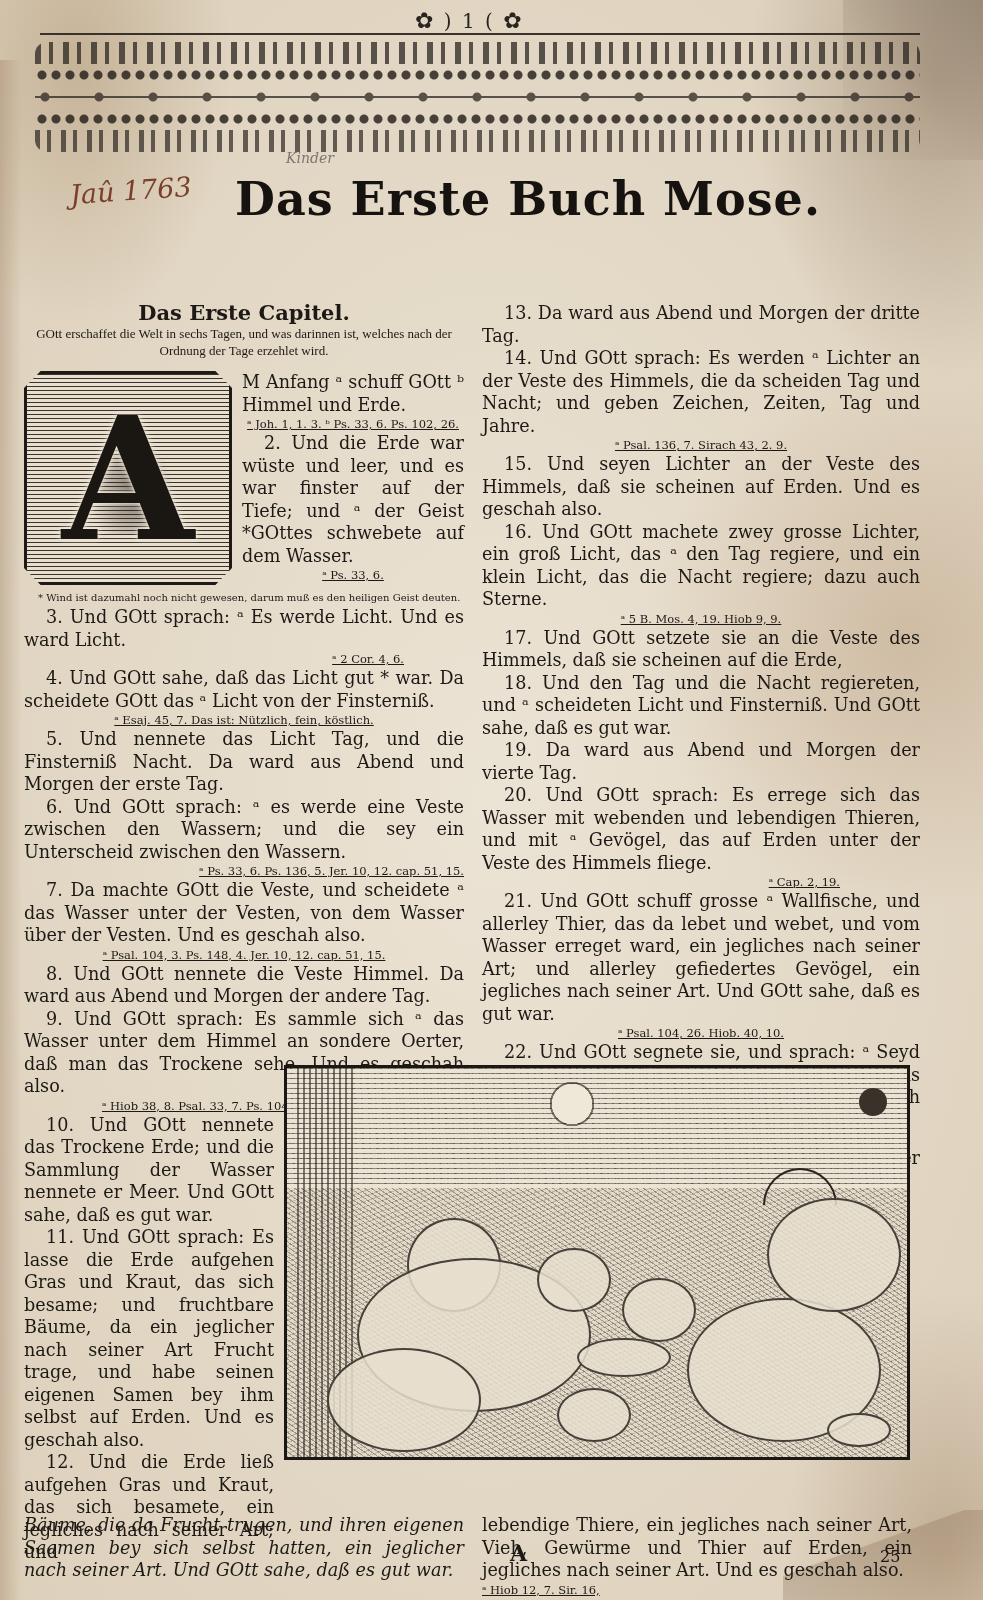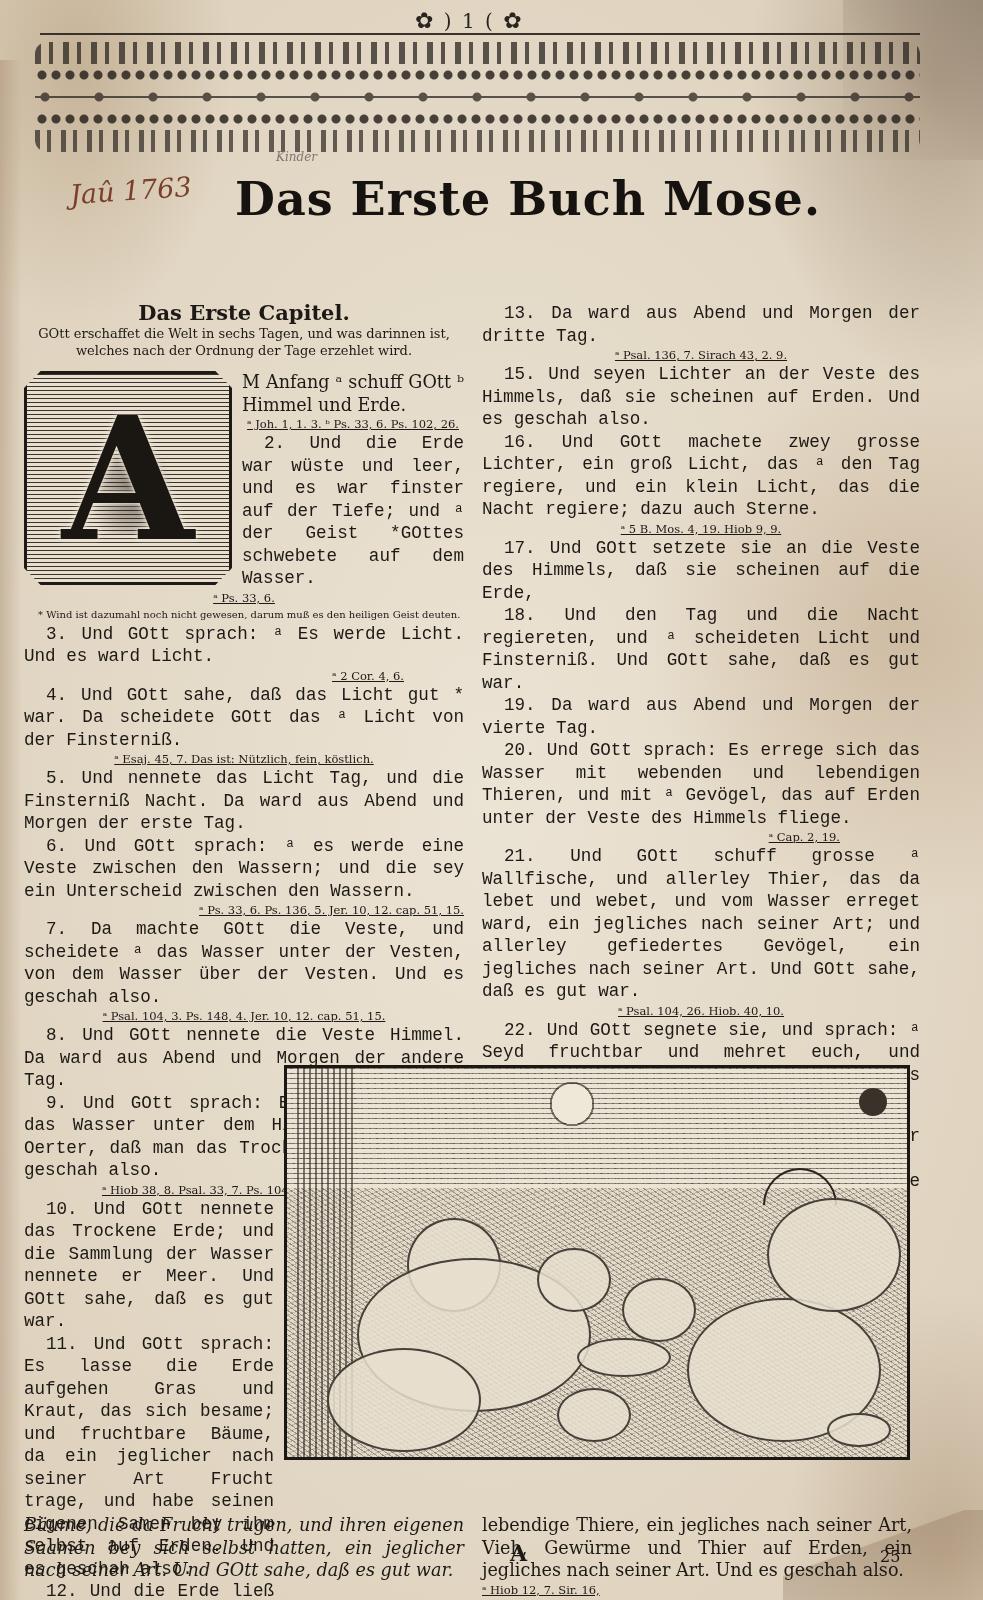--- a/index.html
+++ b/index.html
@@ -26,30 +26,30 @@
   .orn-a { background:repeating-linear-gradient(90deg,#2b2520 0 6px,transparent 6px 14px,#2b2520 14px 18px,transparent 18px 28px); -webkit-mask:none; opacity:.75; border-radius:12px 12px 0 0; }
   .orn-b { background:radial-gradient(circle at 7px 11px,#2b2520 0 4px,transparent 5px) 0 0/14px 22px repeat-x; opacity:.85; }
   .orn-c { background:
       radial-gradient(circle at 10px 11px,#2b2520 0 4px,transparent 5px) 0 0/54px 22px repeat-x,
       linear-gradient(0deg,transparent 10px,#2b2520 10px 12px,transparent 12px) 0 0/100% 22px; opacity:.75; }
   .orn-d { background:radial-gradient(circle at 7px 11px,#2b2520 0 4px,transparent 5px) 0 0/14px 22px repeat-x; opacity:.85; }
   .orn-e { background:repeating-linear-gradient(90deg,#2b2520 0 5px,transparent 5px 12px,#2b2520 12px 16px,transparent 16px 26px); opacity:.7; border-radius:0 0 12px 12px; }
   
   .hand-note { font-family:"DejaVu Serif", serif; font-style:italic; color:#7a3f2c; }
   .hand-date { left:70px; top:175px; font-size:27px; transform:rotate(-4deg); }
-  .hand-small { left:276px; top:150px; font-size:12px; color:#7d7670; }
+  .hand-small { left:286px; top:150px; font-size:14px; color:#7d7670; }
   
   .book-title { left:235px; top:172px; font-family:"DejaVu Serif", serif; font-size:46px; font-weight:bold; letter-spacing:1px; color:#15120f; }
   
   .col { font-size:17.6px; line-height:22.5px; color:#1d1915; text-align:justify;margin-top:48px; }
   .col p { margin:0; }
-  .col .v { text-indent:22px;font-family:Liberation Mono, monospace; }
+  .col .v { text-indent:22px; }
   .ref { font-size:11.5px; line-height:16px; text-align:center; margin:0 !important;text-decoration:underline; }
   .chapter-title { font-weight:bold; font-size:21px; text-align:center; margin:0 0 8px 0; line-height:24px; }
-  .summary { font-size:13px; line-height:17px; text-indent:0; text-align:center; margin-bottom:12px !important; }
+  .summary { font-size:13px; line-height:17px; text-indent:0; text-align:center; margin-bottom:12px !important;font-family:Liberation Serif, serif; }
   .note { font-size:10px; line-height:17px; text-indent:14px; }
   .left-col { left:24px; top:253px; width:440px; }
   .right-col { left:482px; top:254px; width:438px; }
   
   .initial {
     float:left; width:208px; height:214px; margin:0 10px 4px 0;
     border:3px solid #1e1a16; box-sizing:border-box; position:relative;
     clip-path:polygon(8% 0,92% 0,100% 8%,100% 92%,92% 100%,8% 100%,0 92%,0 8%);
     background:repeating-linear-gradient(0deg,#e8dfcf 0 3px,#3a332c 3px 4px);
   }
@@ -137,20 +137,21 @@
   <p class="ref">ᵃ Hiob 38, 8. Psal. 33, 7. Ps. 104, 7. 9. Ps. 136, 6.</p>
   <div style="width:250px">
     <p class="v">10. Und GOtt nennete das Trockene Erde; und die Sammlung der Wasser nennete er Meer. Und GOtt sahe, daß es gut war.</p>
     <p class="v">11. Und GOtt sprach: Es lasse die Erde aufgehen Gras und Kraut, das sich besame; und fruchtbare Bäume, da ein jeglicher nach seiner Art Frucht trage, und habe seinen eigenen Samen bey ihm selbst auf Erden. Und es geschah also.</p>
     <p class="v">12. Und die Erde ließ aufgehen Gras und Kraut, das sich besamete, ein jegliches nach seiner Art; und</p>
   </div>
 </div>
 
 <div class="abs col right-col">
   <p class="v">13. Da ward aus Abend und Morgen der dritte Tag.</p>
+  <p class="v">14. Und GOtt sprach: Es werden ᵃ Lichter an der Veste des Himmels, die da scheiden Tag und Nacht; und geben Zeichen, Zeiten, Tag und Jahre.</p>
   <p class="ref">ᵃ Psal. 136, 7. Sirach 43, 2. 9.</p>
   <p class="v">15. Und seyen Lichter an der Veste des Himmels, daß sie scheinen auf Erden. Und es geschah also.</p>
   <p class="v">16. Und GOtt machete zwey grosse Lichter, ein groß Licht, das ᵃ den Tag regiere, und ein klein Licht, das die Nacht regiere; dazu auch Sterne.</p>
   <p class="ref">ᵃ 5 B. Mos. 4, 19. Hiob 9, 9.</p>
   <p class="v">17. Und GOtt setzete sie an die Veste des Himmels, daß sie scheinen auf die Erde,</p>
   <p class="v">18. Und den Tag und die Nacht regiereten, und ᵃ scheideten Licht und Finsterniß. Und GOtt sahe, daß es gut war.</p>
   <p class="v">19. Da ward aus Abend und Morgen der vierte Tag.</p>
   <p class="v">20. Und GOtt sprach: Es errege sich das Wasser mit webenden und lebendigen Thieren, und mit ᵃ Gevögel, das auf Erden unter der Veste des Himmels fliege.</p>
   <p class="ref" style="text-align:right;padding-right:80px">ᵃ Cap. 2, 19.</p>
   <p class="v">21. Und GOtt schuff grosse ᵃ Wallfische, und allerley Thier, das da lebet und webet, und vom Wasser erreget ward, ein jegliches nach seiner Art; und allerley gefiedertes Gevögel, ein jegliches nach seiner Art. Und GOtt sahe, daß es gut war.</p>

